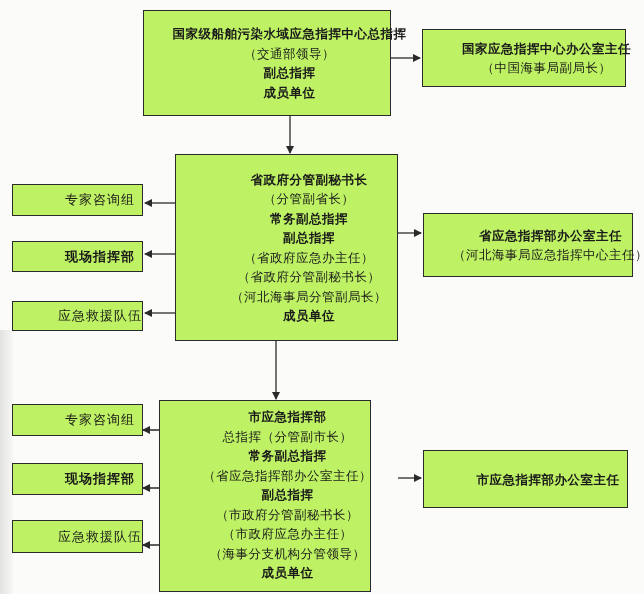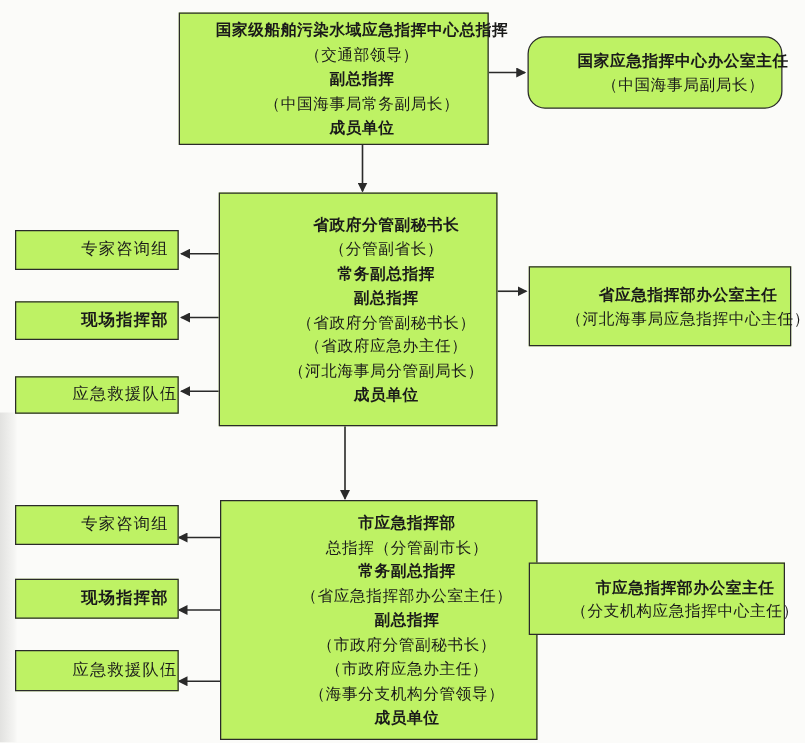--- a/index.html
+++ b/index.html
@@ -56,70 +56,68 @@
     <line x1="176" y1="430" x2="143" y2="430" marker-end="url(#arr)"></line>
     <line x1="176" y1="488" x2="143" y2="488" marker-end="url(#arr)"></line>
     <line x1="176" y1="545" x2="143" y2="545" marker-end="url(#arr)"></line>
   </g>
 </svg>
 
 <div class="box" style="left:143px; top:10px; width:248px; height:106px;">
   <div class="line bold">国家级船舶污染水域应急指挥中心总指挥</div>
   <div class="line">（交通部领导）</div>
   <div class="line bold">副总指挥</div>
-  <div class="line">（中国海事局常务副局长）</div>
   <div class="line bold">成员单位</div>
 </div>
 
-<div class="box office" style="left:422px; top:29px; width:204px; height:58px;border-radius:14px;">
+<div class="box office" style="left:422px; top:29px; width:204px; height:58px;">
   <div class="line bold">国家应急指挥中心办公室主任</div>
   <div class="line">（中国海事局副局长）</div>
 </div>
 
 <div class="box" style="left:175px; top:154px; width:223px; height:187px;">
   <div class="line bold">省政府分管副秘书长</div>
   <div class="line">（分管副省长）</div>
   <div class="line bold">常务副总指挥</div>
   <div class="line bold">副总指挥</div>
+  <div class="line">（省政府应急办主任）</div>
   <div class="line">（省政府分管副秘书长）</div>
-  <div class="line">（省政府应急办主任）</div>
   <div class="line">（河北海事局分管副局长）</div>
   <div class="line bold">成员单位</div>
 </div>
 
 <div class="box office" style="left:423px; top:213px; width:210px; height:64px;">
   <div class="line bold">省应急指挥部办公室主任</div>
   <div class="line">（河北海事局应急指挥中心主任）</div>
 </div>
 
 <div class="box side" style="left:12px; top:184px; width:131px; height:32px;">
   <div class="line">专家咨询组</div>
 </div>
 <div class="box side" style="left:12px; top:241px; width:131px; height:31px;">
   <div class="line bold">现场指挥部</div>
 </div>
 <div class="box side" style="left:12px; top:301px; width:131px; height:30px;">
   <div class="line">应急救援队伍</div>
 </div>
 
-<div class="box" style="left:176px; top:400px; width:254px; height:192px;">
+<div class="box" style="left:159px; top:400px; width:212px; height:192px;font-family:Liberation Serif, serif;">
   <div class="line bold">市应急指挥部</div>
   <div class="line">总指挥（分管副市长）</div>
   <div class="line bold">常务副总指挥</div>
   <div class="line">（省应急指挥部办公室主任）</div>
   <div class="line bold">副总指挥</div>
   <div class="line">（市政府分管副秘书长）</div>
   <div class="line">（市政府应急办主任）</div>
   <div class="line">（海事分支机构分管领导）</div>
   <div class="line bold">成员单位</div>
 </div>
 
 <div class="box office" style="left:423px; top:450px; width:205px; height:58px;">
   <div class="line bold">市应急指挥部办公室主任</div>
-  <div class="line">（分支机构应急指挥中心主任）</div>
 </div>
 
 <div class="box side" style="left:12px; top:404px; width:131px; height:32px;">
   <div class="line">专家咨询组</div>
 </div>
 <div class="box side" style="left:12px; top:463px; width:131px; height:32px;">
   <div class="line bold">现场指挥部</div>
 </div>
 <div class="box side" style="left:12px; top:520px; width:131px; height:33px;">
   <div class="line">应急救援队伍</div>

